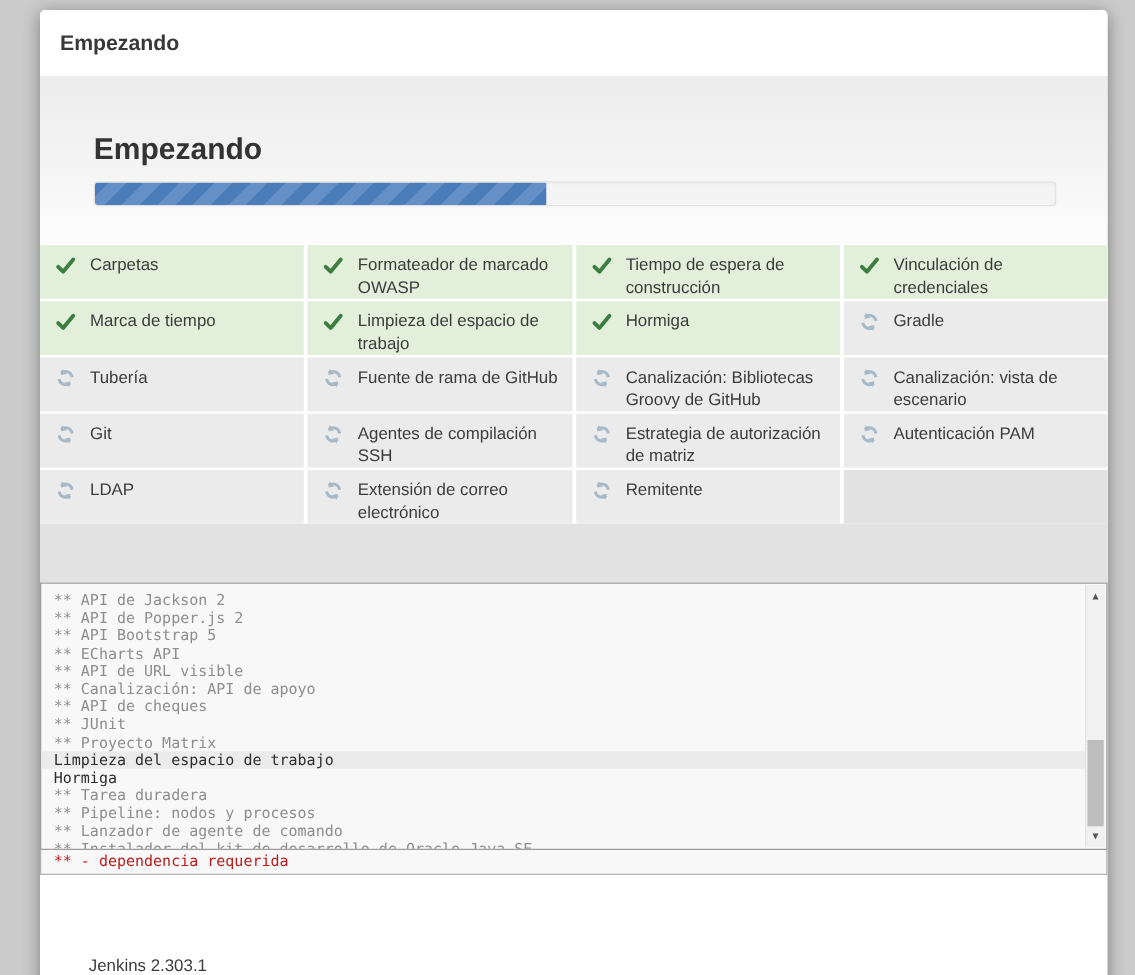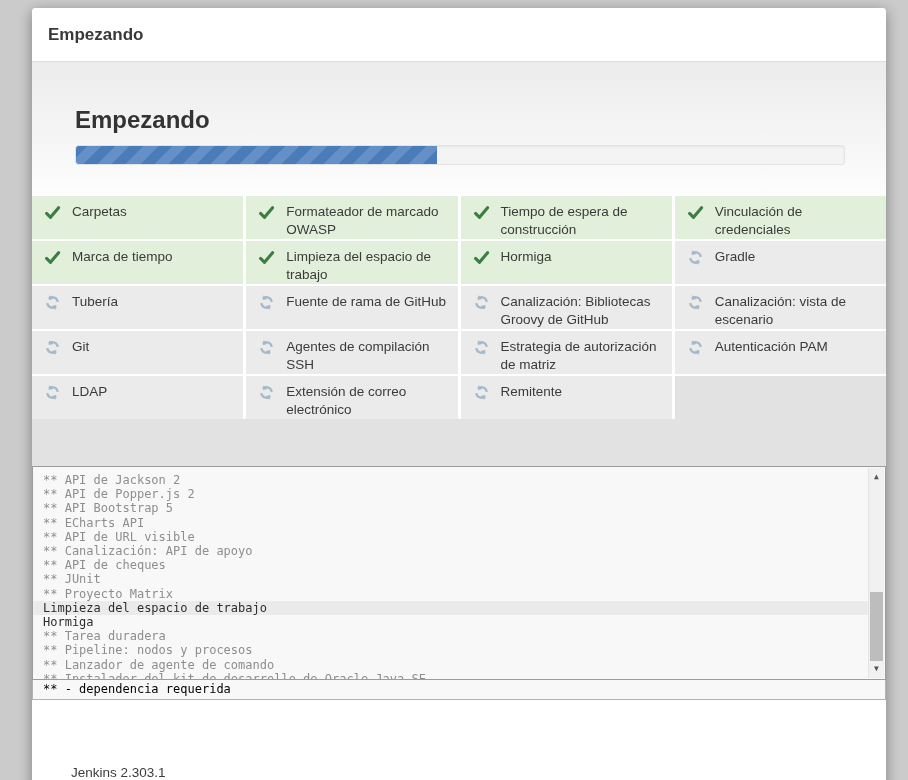--- a/index.html
+++ b/index.html
@@ -80,21 +80,21 @@
   }
   .sb-arrow.up{top:2px;} .sb-arrow.down{bottom:2px;}
   .sb-thumb{
     position:absolute;left:1px;right:1px;top:59%;height:33%;
     background:#bdbdbd;cursor:pointer;
   }
   .dependency-box{
     box-sizing:border-box;margin-top:-1px;height:21px;
     border:1px solid #b3b3b3;background:#f8f8f8;
     font-family:"DejaVu Sans Mono", monospace;
-    font-size:12px;line-height:19px;color:#000000;
+    font-size:12px;line-height:19px;color:#b91c1c;
     padding-left:10px;white-space:pre;
   }
   
   .footer-version{
     position:absolute;left:39px;top:757px;
     font-size:13.5px;color:#3c3c3c;
   }
 </style>
 </head>
 <body>

